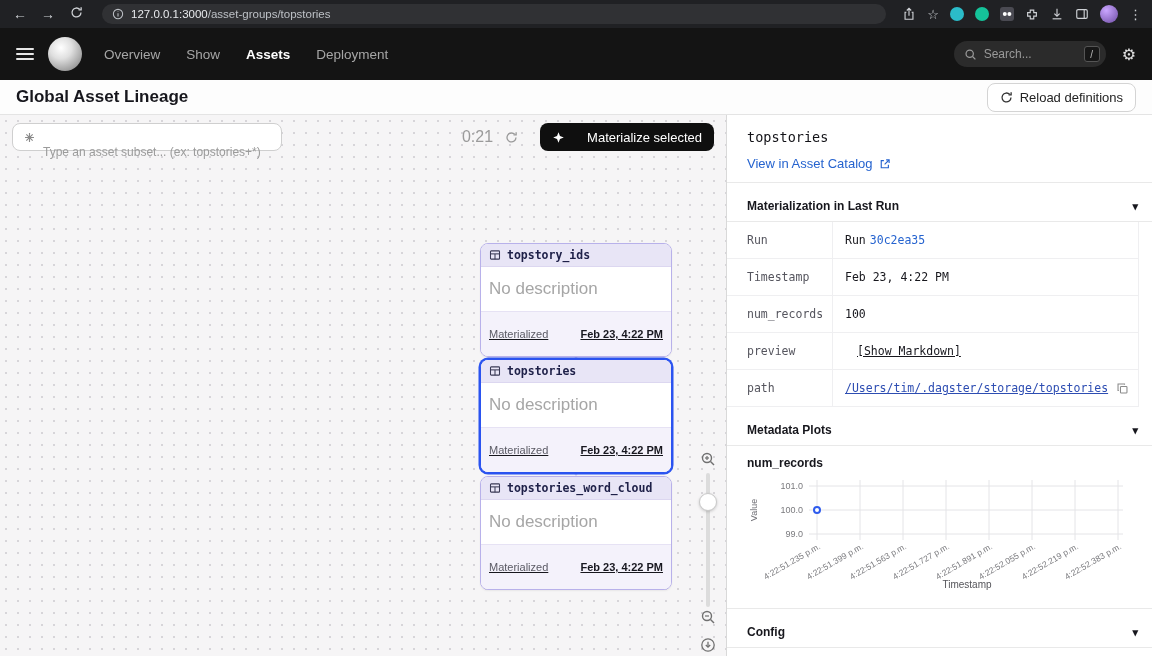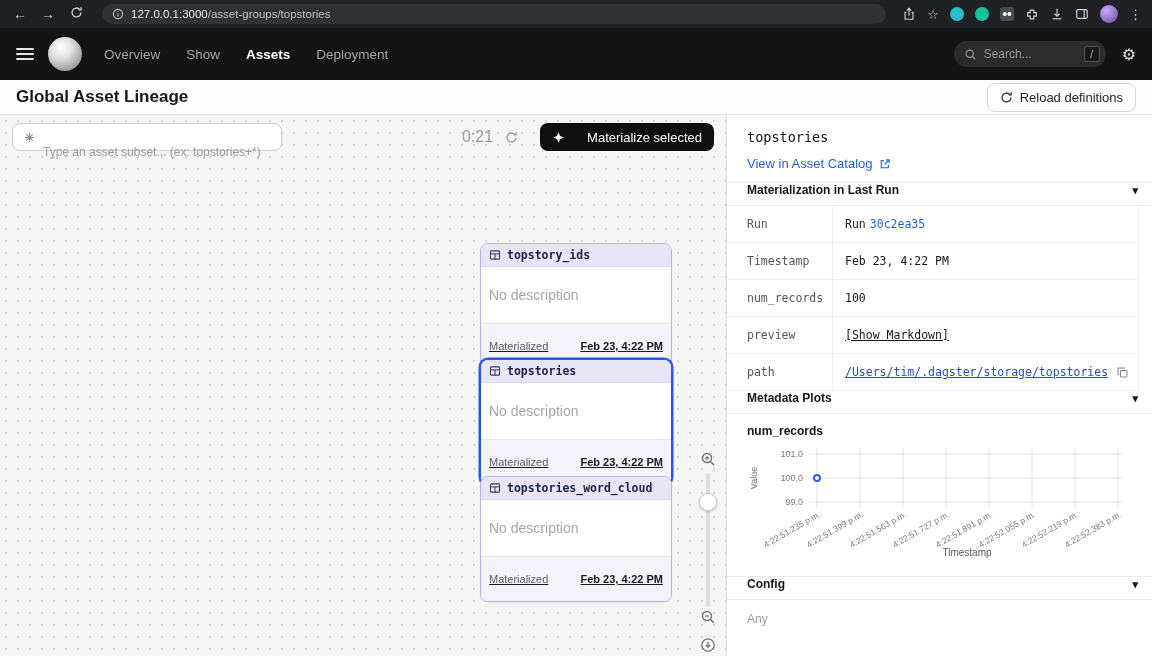--- a/index.html
+++ b/index.html
@@ -48,46 +48,46 @@
   .toolbar-spacer { flex:1; }
   .timer { color:#9a9a9a; font-size:16px; }
   .refresh-small { color:#9a9a9a; display:flex; cursor:pointer; margin-right:10px; }
   .materialize-btn { display:flex; align-items:center; gap:22px; background:#0f0f0f; color:#fff; border:0; border-radius:8px; height:28px; padding:0 12px; font-size:13px; cursor:pointer; }
 
   
   .asset-node { position:absolute; width:192px; background:#fff; border:1px solid #b8b1ea; border-radius:8px; box-shadow:0 1px 2px rgba(0,0,0,.06); cursor:pointer; }
   .asset-node.selected { border-color:#2a53f0; box-shadow:0 0 0 1.5px #2a53f0; }
   .node-header { display:flex; align-items:center; gap:6px; background:#e8e5f6; padding:4px 8px; border-bottom:1px solid #dcd7f0; border-radius:7px 7px 0 0; }
   .node-name { font-family:"DejaVu Sans Mono","Liberation Mono",monospace; font-size:11.5px; font-weight:700; color:#1e2048; }
-  .node-desc { padding:20px 8px; font-size:14px; color:#a6a6a6; background:#fff; }
+  .node-desc { padding:12px 8px; font-size:17px; color:#a6a6a6; background:#fff; }
   .node-footer { display:flex; justify-content:space-between; align-items:center; background:#f4f2fb; padding:16px 8px; border-top:1px solid #e6e2f4; border-radius:0 0 7px 7px; font-size:11px;text-decoration:underline; }
   .node-status { color:#5a5a64; }
   .node-time { color:#17171f; font-weight:700; }
 
   .edge-line { position:absolute; left:575px; width:1.5px; background:#cfc9e8; }
   .edge-arrow { position:absolute; left:570px; width:0; height:0; border-left:6px solid transparent; border-right:6px solid transparent; border-top:7px solid #cfc9e8; }
 
   
   .zoom-ctl { position:absolute; right:10px; display:flex; cursor:pointer; }
   .zoom-track { position:absolute; right:16px; top:358px; width:4px; height:134px; background:#dcdcdc; border-radius:2px; cursor:pointer; }
   .zoom-handle { position:absolute; right:9px; top:378px; width:18px; height:18px; background:#fff; border:1px solid #c9c9c9; border-radius:50%; box-shadow:0 1px 3px rgba(0,0,0,.18); cursor:grab; }
 
   
   .panel { width:425px; height:100%; background:#fff; overflow:hidden; }
   .panel-head { padding:14px 20px 10px; }
   .asset-title { font-family:"DejaVu Sans Mono","Liberation Mono",monospace; font-size:13.5px; color:#121217; margin-bottom:9px; }
   .catalog-link { display:inline-flex; align-items:center; gap:6px; color:#2563cf; font-size:13px; cursor:pointer; }
-  .section-head { display:flex; justify-content:space-between; align-items:center; padding:0 14px 8px 20px; border-top:1px solid #e9e9e9; border-bottom:1px solid #e9e9e9; font-size:12px; font-weight:700; color:#17171d; cursor:pointer; }
+  .section-head { display:flex; justify-content:space-between; align-items:center; padding:16px 14px 8px 20px; border-top:1px solid #e9e9e9; border-bottom:1px solid #e9e9e9; font-size:12px; font-weight:700; color:#17171d; cursor:pointer; }
   .chevron { font-size:11px; color:#17171d; }
   .kv-table { margin-right:13px; border-right:1px solid #efeff1; }
   .kv-row { display:flex; border-bottom:1px solid #efeff1; }
   .kv-key { width:106px; flex-shrink:0; padding:11px 10px 11px 20px; font-family:"DejaVu Sans Mono","Liberation Mono",monospace; font-size:11.5px; color:#55555e; border-right:1px solid #efeff1; }
   .kv-val { flex:1; padding:11px 12px; font-family:"DejaVu Sans Mono","Liberation Mono",monospace; font-size:11.5px; color:#17171d; display:flex; align-items:center; gap:8px; }
   .link-blue { color:#2563cf; cursor:pointer; }
-  .link-dark { color:#17171d; text-decoration:underline; cursor:pointer; }
+  .link-dark { color:#17171d; text-decoration:underline; cursor:pointer;margin-left:12px; }
   .link-path { color:#2d4db2; text-decoration:underline; cursor:pointer; }
   .copy-btn { display:flex; cursor:pointer; flex-shrink:0; }
   .plots-title { padding:10px 20px 2px; font-size:12px; font-weight:700; color:#17171d; }
   .chart-wrap { padding:2px 14px 8px 20px; }
   svg.chart text { font-family:"Liberation Sans", sans-serif; }
   .config-val { padding:12px 20px; color:#9d9da3; font-size:12px; }
 </style>
 </head>
 <body>
 

